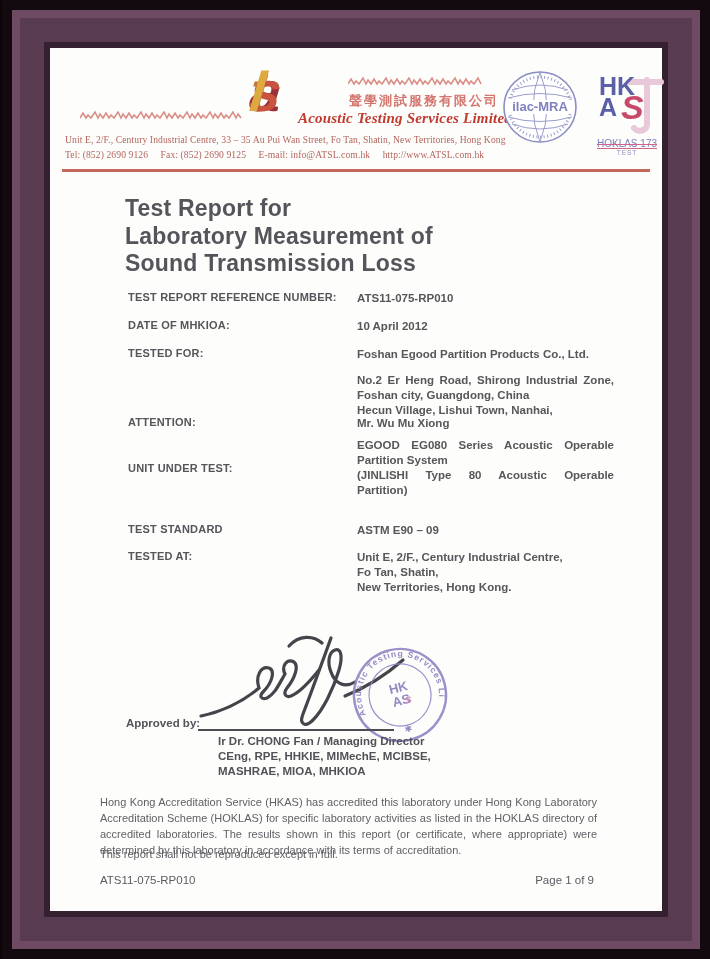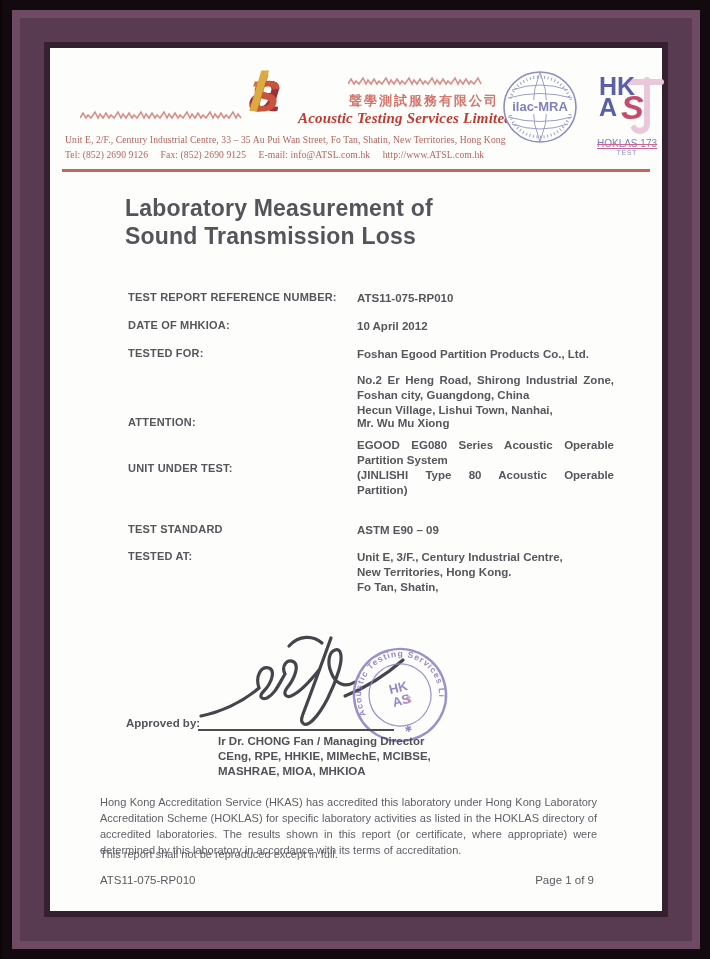--- a/index.html
+++ b/index.html
@@ -107,20 +107,21 @@
         <path d="M34,6 h32 M52,4 v44 c0,7 -9,9 -13,4" fill="none" stroke="#e9c9d9" stroke-width="6" stroke-linecap="round"></path>
       </svg>
       <div class="row r1">HK</div>
       <div class="row r2">A</div>
       <div class="pinkS">S</div>
       <div class="hoklas">HOKLAS 173</div>
       <div class="hkas-test">TEST</div>
     </div>
 
     <div class="title">
+      <div>Test Report for</div>
       <div>Laboratory Measurement of</div>
       <div>Sound Transmission Loss</div>
     </div>
 
     <div class="frow r0">
       <div class="lab">TEST REPORT REFERENCE NUMBER:</div>
       <div class="val">
           <div>ATS11-075-RP010</div>
         </div>
     </div>
@@ -161,23 +162,23 @@
     </div>
     <div class="frow r5">
       <div class="lab">TEST STANDARD</div>
       <div class="val">
           <div>ASTM E90 – 09</div>
         </div>
     </div>
     <div class="frow r6">
       <div class="lab">TESTED AT:</div>
       <div class="val">
-        <div>Unit E, 3/F., Century Industrial Centre,</div>
+        <div>Unit E, 2/F., Century Industrial Centre,</div>
+        <div>Fo Tan, Shatin,</div>
         <div>New Territories, Hong Kong.</div>
-        <div>Fo Tan, Shatin,</div>
       </div>
     </div>
 
     <svg class="sig" viewBox="0 0 215 100">
       <g fill="none" stroke="#44444b" stroke-width="3.2" stroke-linecap="round">
         <path d="M6,84 C34,78 52,66 64,56 C60,44 66,34 74,36 C80,38 78,50 68,60 C64,64 66,68 72,66 C80,62 84,52 90,42 C86,34 92,26 99,30 C104,34 100,46 92,56 C88,61 90,66 96,64 C106,60 116,48 124,38"></path>
         <path d="M136,6 C128,28 118,56 108,82 C104,92 110,96 118,88 C128,78 138,58 144,38 C148,24 146,16 140,18 C134,20 132,30 136,40 C140,52 150,56 160,50"></path>
         <path d="M94,14 C104,3 118,3 127,11"></path>
         <path d="M150,64 C170,56 192,42 208,28"></path>
       </g>

